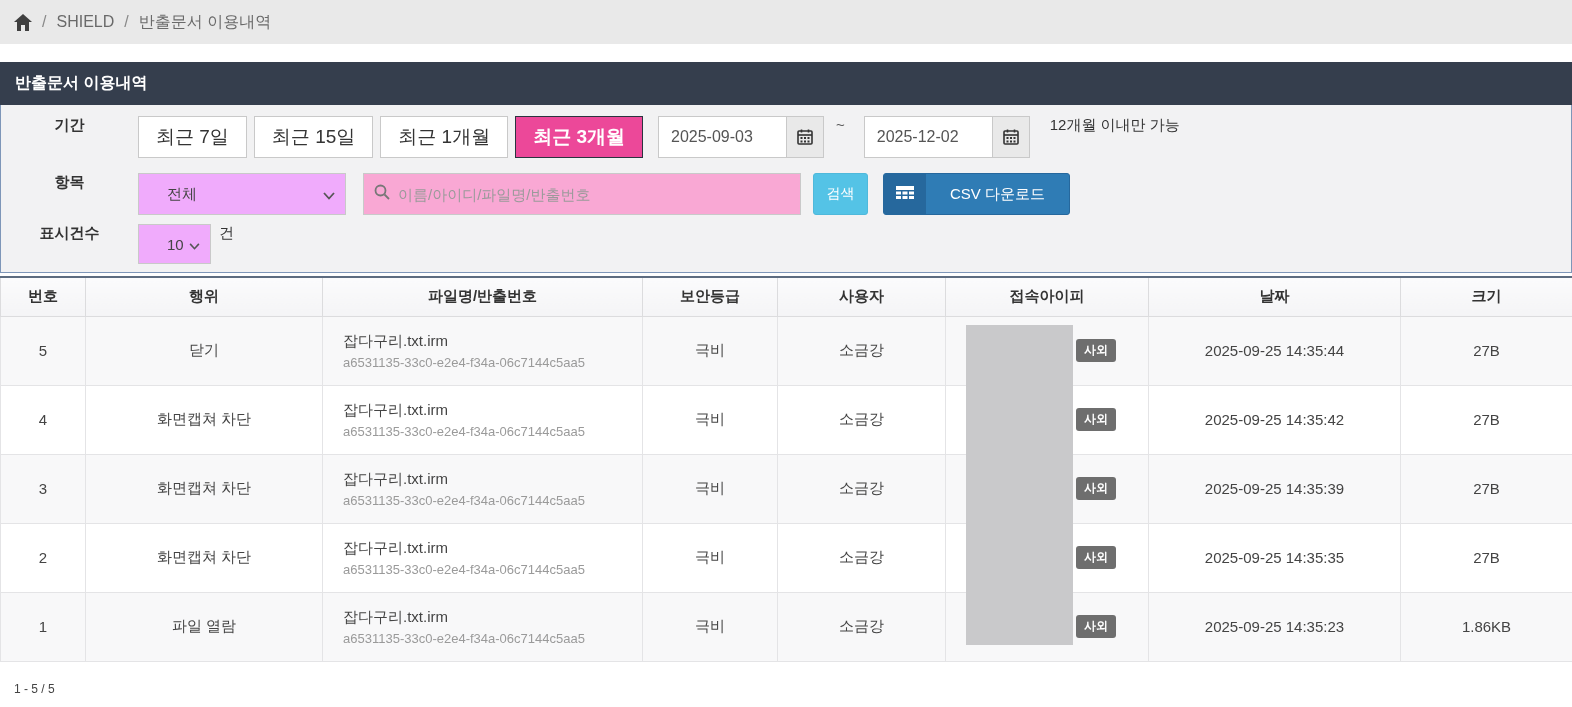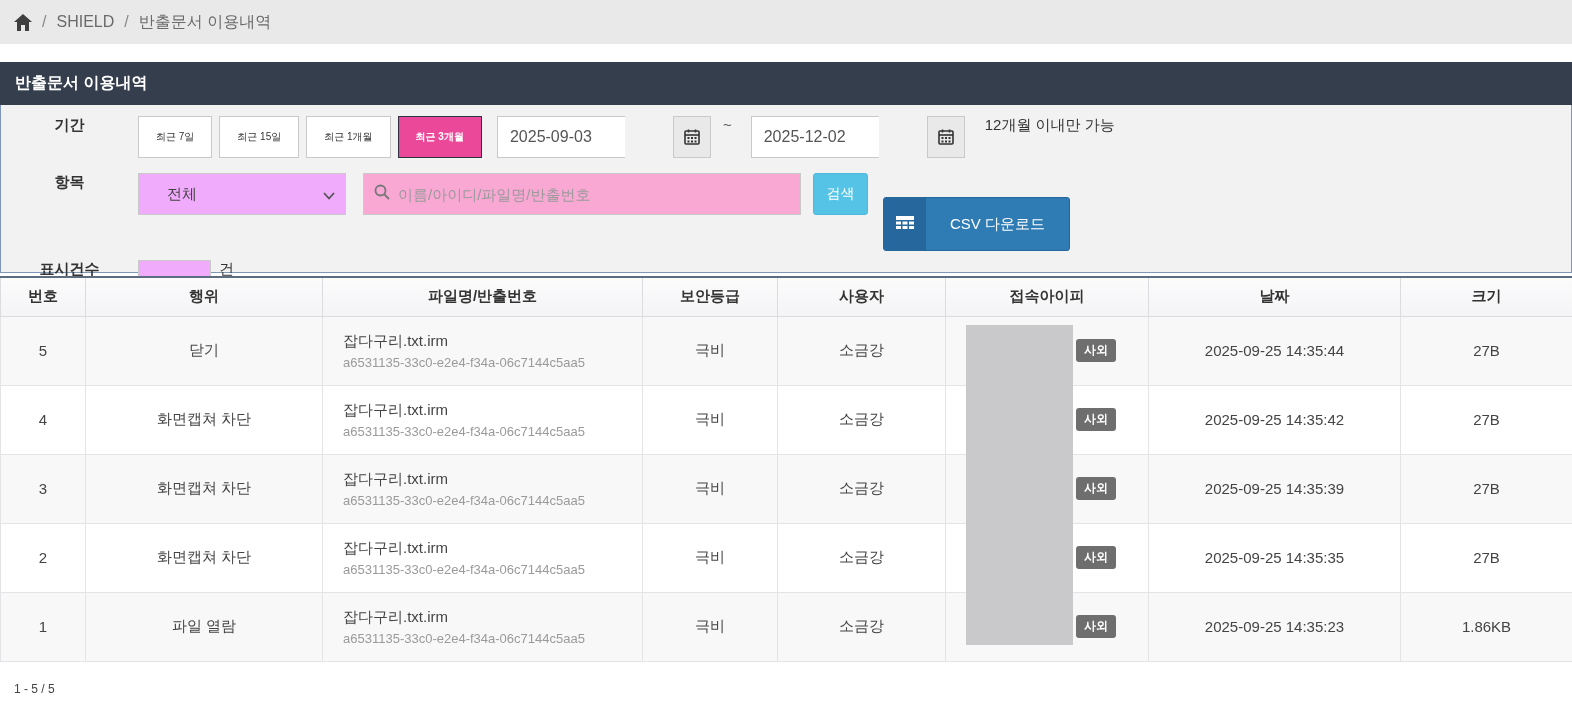--- a/index.html
+++ b/index.html
@@ -16,25 +16,25 @@
   
   .panel { margin-top:18px; }
   .panel-head { height:43px; background:#353e4d; color:#fff; display:flex;
     align-items:center; padding:0 15px; font-size:16px; font-weight:bold; }
   .panel-body { background:#f2f2f3; border:1px solid #7e96b8; border-top:none;
     height:168px; padding:11px 0 0 0; }
   .frow { display:flex; align-items:flex-start; margin-bottom:9px; }
   .flabel { width:137px; text-align:center; font-weight:bold; font-size:15px; color:#333; flex:0 0 137px; }
 
   .preset-btn { height:42px; background:#fff; border:1px solid #c9c9c9; color:#333;
-    font-size:10px; padding:0 17px; margin-right:7px; cursor:pointer;
+    font-size:19px; padding:0 17px; margin-right:7px; cursor:pointer;
     font-family:inherit; }
   .preset-btn.selected { background:#ec4899; border-color:#2b3440; color:#fff; font-weight:bold; }
 
-  .datefield { display:flex; height:48px; margin-left:8px;gap:48px; }
+  .datefield { display:flex; height:48px; margin-left:8px; }
   .datefield input { width:128px; height:42px; border:1px solid #c9c9c9; border-right:none;
     padding:0 12px; font-size:16px; color:#555; font-family:inherit; background:#fff; }
   .cal-btn { width:38px; height:42px; background:#e9e9e9; border:1px solid #c9c9c9;
     display:flex; align-items:center; justify-content:center; cursor:pointer; }
   .tilde { margin:0 12px; color:#555; font-size:15px; }
   .range-note { margin-left:20px; font-size:15px; color:#333; }
 
   .sel { height:42px; background:#f0abfc; border:1px solid #c9c9c9; display:flex;
     align-items:center; justify-content:space-between; padding:0 10px 0 28px;
     font-size:15px; color:#444; cursor:pointer; }
@@ -43,23 +43,23 @@
 
   .searchbox { width:438px; height:42px; background:#f9a8d4; border:1px solid #c9c9c9;
     display:flex; align-items:center; padding:0 10px; margin-left:17px; }
   .searchbox input { border:none; outline:none; flex:1; font-size:15px; color:#444;
     margin-left:8px; font-family:inherit; background:transparent; }
   .searchbox input::placeholder { color:#9a9a9a; }
 
   .search-btn { width:55px; height:42px; margin-left:12px; background:#54c3e6;
     border:1px solid #4fb9db; border-radius:3px; color:#fff; font-size:14px;
     cursor:pointer; font-family:inherit; }
-  .csv-btn { height:54px; margin-left:15px; display:flex; align-items:stretch;
+  .csv-btn { height:42px; margin-left:15px; display:flex; align-items:stretch;
     border-radius:3px; overflow:hidden; border:1px solid #26689d; cursor:pointer;
-    background:#2f7cb5; padding:0; font-family:inherit;margin-top:24px; }
+    background:#2f7cb5; padding:0; font-family:inherit; }
   .csv-ico { width:42px; background:#26689d; display:flex; align-items:center; justify-content:center; }
   .csv-label { display:flex; align-items:center; padding:0 24px; color:#fff; font-size:15px; }
   .unit { margin-left:8px; font-size:15px; color:#333; }
 
   
   .table-wrap { position:relative; margin-top:3px; }
   table { width:1572px; border-collapse:collapse; table-layout:fixed;
     border-top:2px solid #5d6c80; }
   thead th { height:39px; background:linear-gradient(#fbfbfc,#f4f4f6);
     font-size:15px; font-weight:bold; color:#333; border:1px solid #dcdcde;

